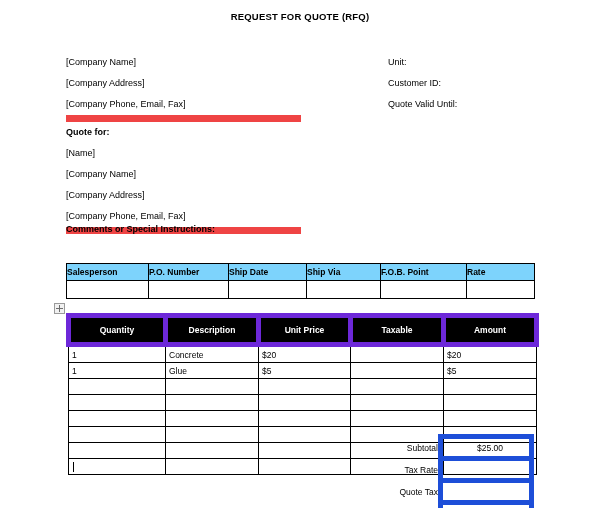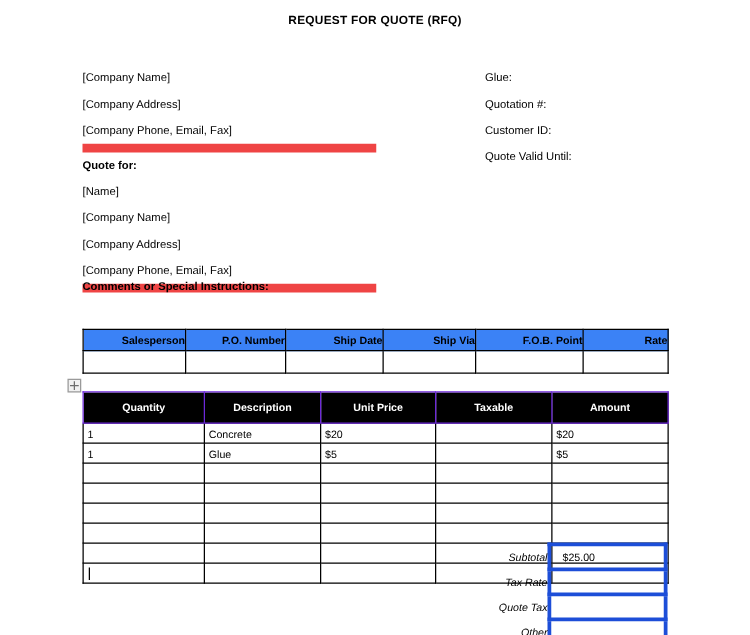--- a/index.html
+++ b/index.html
@@ -74,25 +74,25 @@
   }
   .sales-table {
     position: absolute;
     left: 66px;
     top: 263px;
     width: 468px;
     table-layout: fixed;
   }
   .sales-table th {
     border: 1px solid #000;
-    background: #3b82f6;
+    background: #7dd3fc;
     font-size: 8.5px;
     font-weight: bold;
     height: 16px;
-    text-align: right;
+    text-align: left;
     padding: 0;
   }
   .sales-table td {
     border: 1px solid #000;
     height: 17px;
     padding: 0;
   }
 
   
   .move-handle {
@@ -127,21 +127,21 @@
     table-layout: fixed;
   }
   .items-table th {
     background: #000000;
     color: #ffffff;
     font-size: 8.5px;
     font-weight: bold;
     height: 16px;
     text-align: center;
     padding: 4px;
-    border: 1px solid #6d28d9;
+    border: 5px solid #6d28d9;
   }
   .items-table td {
     border: 1px solid #000;
     height: 15px;
     font-size: 8.5px;
     padding: 0 0 0 3px;
     vertical-align: middle;
   }
   .items-table td.empty {
     height: 15px;
@@ -163,30 +163,30 @@
     width: 187px;
     table-layout: fixed;
   }
   .totals-table td.label {
     width: 90px;
     border: none;
     text-align: right;
     padding-right: 0;
     font-size: 8.5px;
     height: 15px;
-    font-style: italic;
   }
   .totals-table td.label.bold {
     font-weight: bold;
   }
   .totals-table td.value {
-    border: 3px solid #1d4ed8;
+    border: 5px solid #1d4ed8;
     font-size: 8.5px;
     padding-left: 9px;
     height: 15px;
+    text-align: center;
   }
 </style>
 </head>
 <body>
 
 <div class="page">
 
   <div class="doc-title">REQUEST FOR QUOTE (RFQ)</div>
 
   <div class="left-block">
@@ -194,22 +194,21 @@
     <div class="field-row">[Company Address]</div>
     <div class="field-row underline">[Company Phone, Email, Fax]</div>
     <div class="field-row bold">Quote for:</div>
     <div class="field-row">[Name]</div>
     <div class="field-row">[Company Name]</div>
     <div class="field-row">[Company Address]</div>
     <div class="field-row underline">[Company Phone, Email, Fax]</div>
   </div>
 
   <div class="right-block">
-    <div class="field-row">Glue:</div>
-    <div class="field-row">Quotation #:</div>
+    <div class="field-row">Unit:</div>
     <div class="field-row">Customer ID:</div>
     <div class="field-row">Quote Valid Until:</div>
   </div>
 
   <div class="comments">Comments or Special Instructions:</div>
 
   <table class="sales-table">
     <colgroup>
       <col style="width:82px">
         <col style="width:80px">

